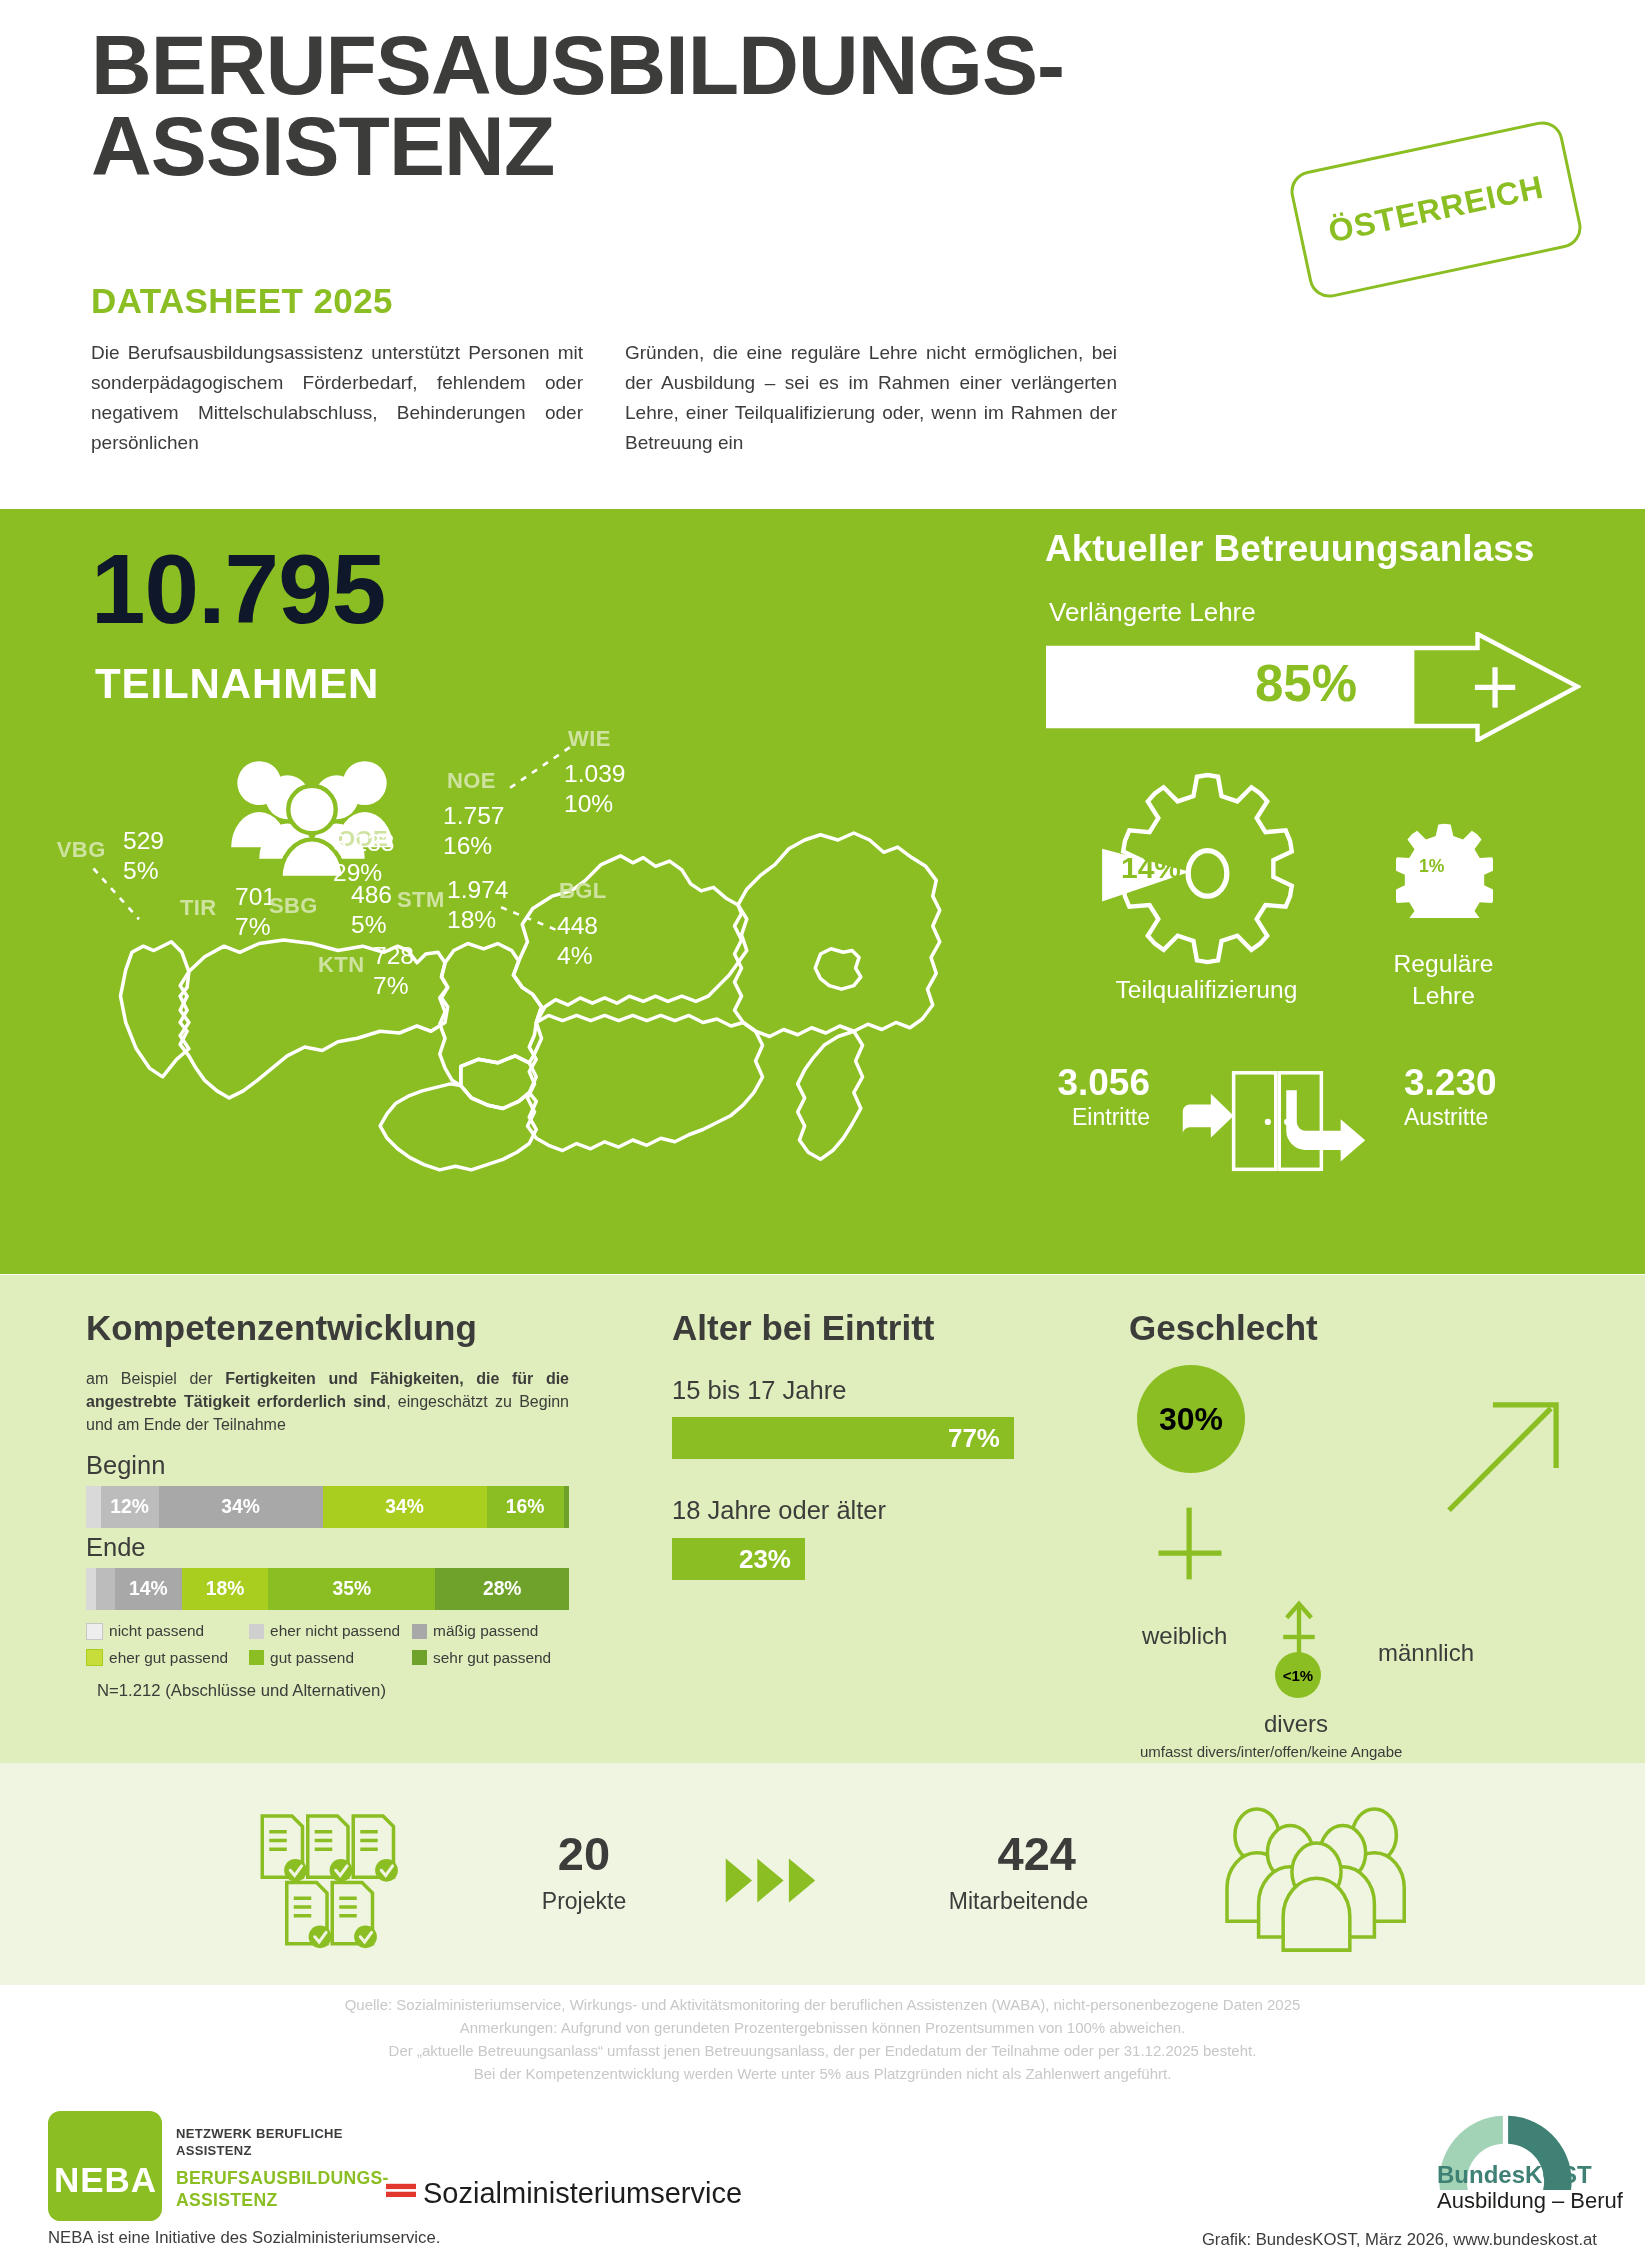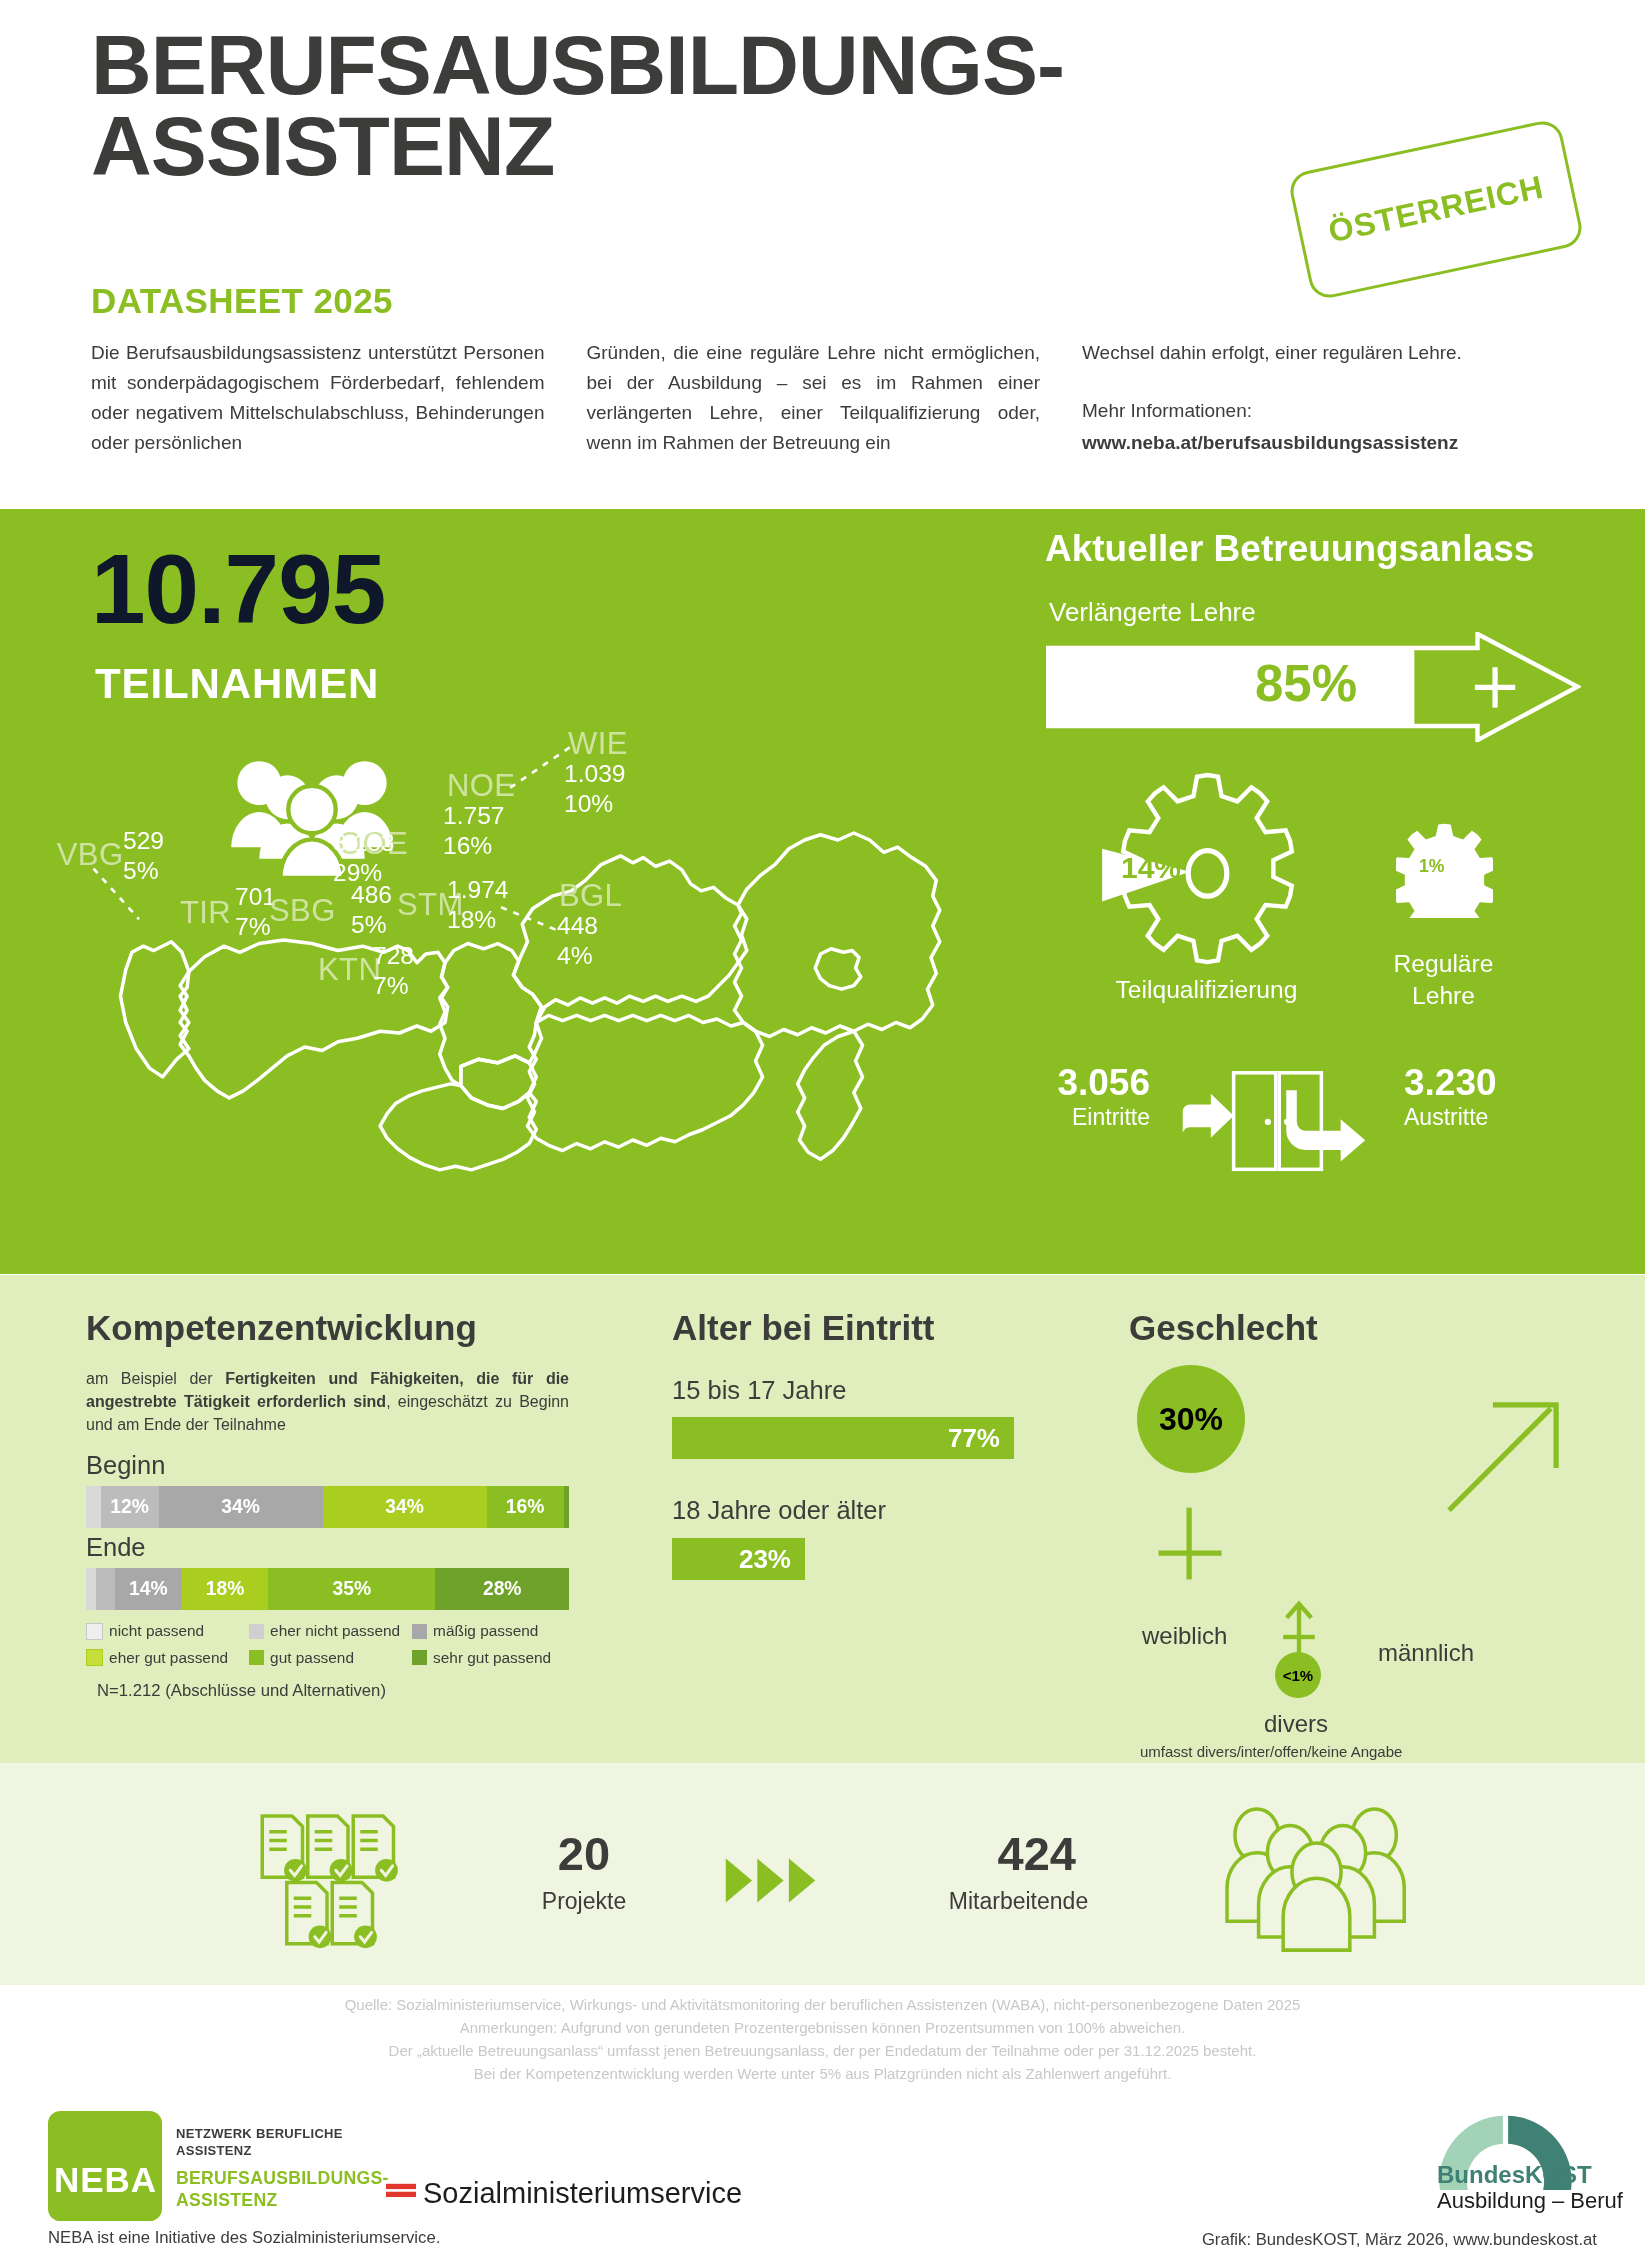--- a/index.html
+++ b/index.html
@@ -46,21 +46,21 @@
   
   .green{position:absolute;left:0;top:509px;width:1645px;height:765px;background:#8bbe22;}
   .bignum{position:absolute;left:91px;top:35px;font-size:98px;font-weight:bold;color:#0f172a;line-height:90px;letter-spacing:-0.9px;}
   .biglabel{position:absolute;left:95px;top:151px;font-size:42px;font-weight:bold;color:#fff;letter-spacing:0.9px;}
 
   .people-icon{position:absolute;left:224px;top:246px;width:176px;height:123px;}
 
   .map-wrap{position:absolute;left:48px;top:224px;width:966px;height:500px;}
   .map-svg{position:absolute;left:0;top:0;width:966px;height:500px;}
 
-  .mlabel{position:absolute;font-weight:normal;font-size:31px;color:#cfe3a0;letter-spacing:0.4px;}
+  .mlabel{position:absolute;font-weight:bold;font-size:22px;color:#cfe3a0;letter-spacing:0.4px;}
   .mval{position:absolute;font-size:24.6px;line-height:30px;color:#ffffff;text-align:left;}
 
   .rtitle{position:absolute;left:1045px;top:19.3px;font-size:37px;font-weight:bold;color:#fff;}
   .vlLabel{position:absolute;left:1049px;top:88px;font-size:26px;color:#fff;}
   .arrowbig{position:absolute;left:1046px;top:123px;width:535px;height:110px;}
   .arrowpct{position:absolute;left:1255px;top:145px;font-size:51px;font-weight:bold;color:#8bbe22;}
 
   .gearbox{position:absolute;left:1102px;top:259px;width:211px;height:202px;}
   .gearpct{position:absolute;left:1121px;top:342px;font-size:30px;font-weight:bold;color:#8bbe22;}
   .gearbox2{position:absolute;left:1396px;top:312px;width:97px;height:97px;}
@@ -124,25 +124,20 @@
     <div class="title">BERUFSAUSBILDUNGS-<br>ASSISTENZ</div>
     <div class="subtitle">DATASHEET 2025</div>
 
     <div class="stamp">
       <span>ÖSTERREICH</span>
     </div>
 
     <div class="intro">
       <p>Die Berufsausbildungsassistenz unterstützt Personen mit sonderpädagogischem Förderbedarf, fehlendem oder negativem Mittelschulabschluss, Behinderungen oder persönlichen</p>
       <p>Gründen, die eine reguläre Lehre nicht ermöglichen, bei der Ausbildung – sei es im Rahmen einer verlängerten Lehre, einer Teilqualifizierung oder, wenn im Rahmen der Betreuung ein</p>
-      <div class="col3" style="width:492px;">
-        <p>Wechsel dahin erfolgt, einer regulären Lehre.</p>
-        <p class="more">Mehr Informationen:</p>
-        <p class="url">www.neba.at/berufsausbildungsassistenz</p>
-      </div>
     </div>
   </div>
 
   <div class="green">
 
     <div class="bignum">10.795</div>
     <div class="biglabel">TEILNAHMEN</div>
 
     <svg class="people-icon" viewBox="0 0 200 140">
       <circle cx="40" cy="32" r="25" fill="#fff"></circle>

